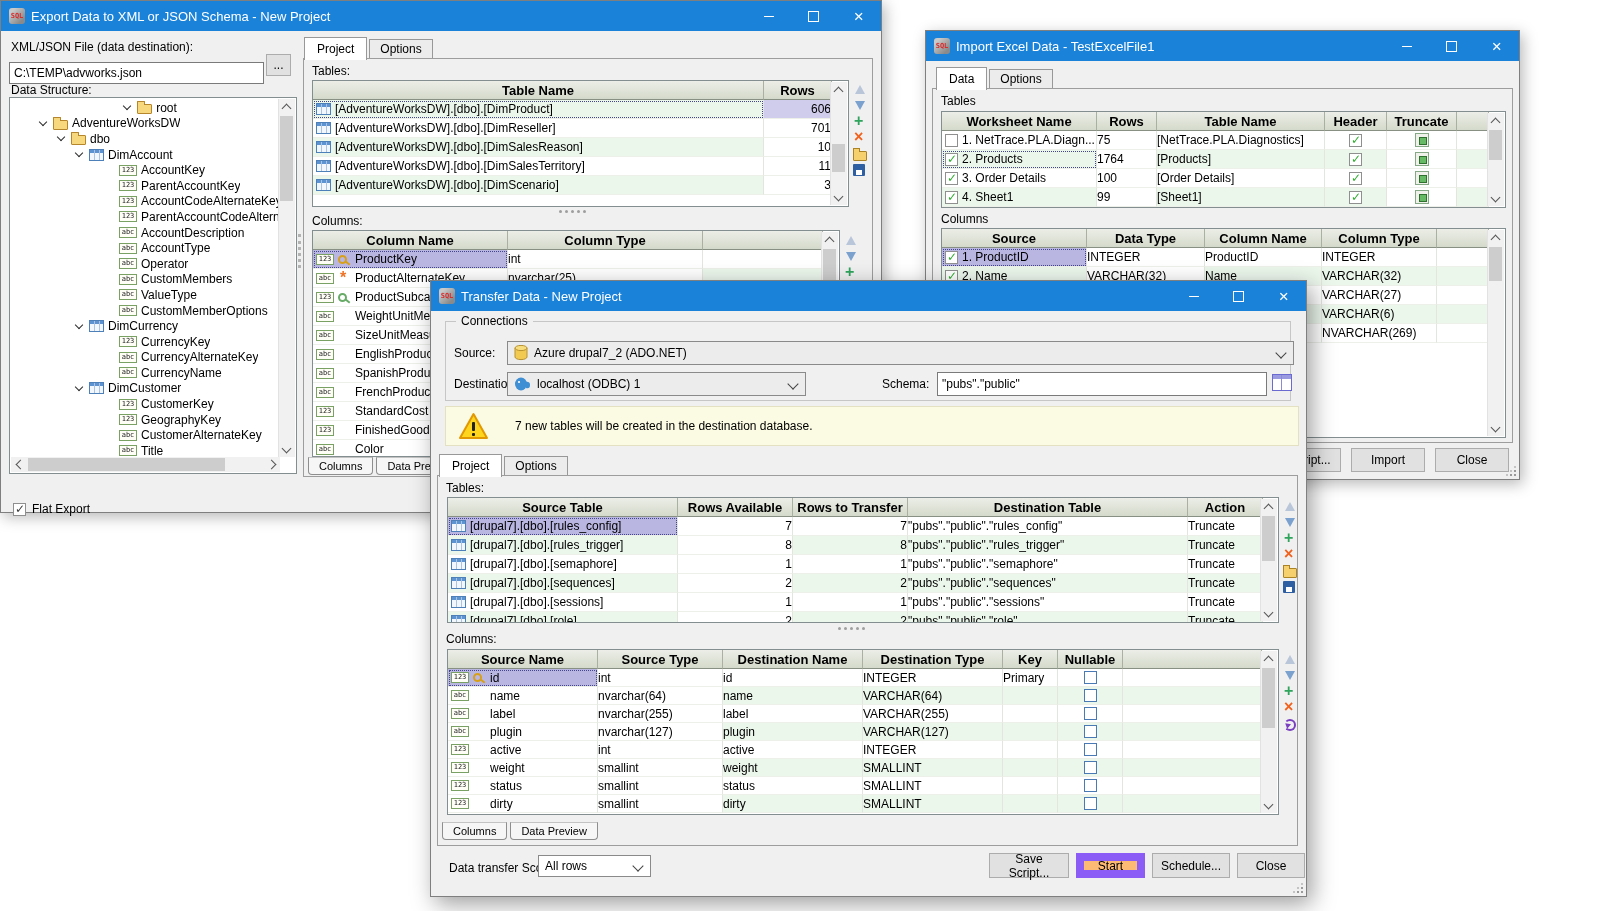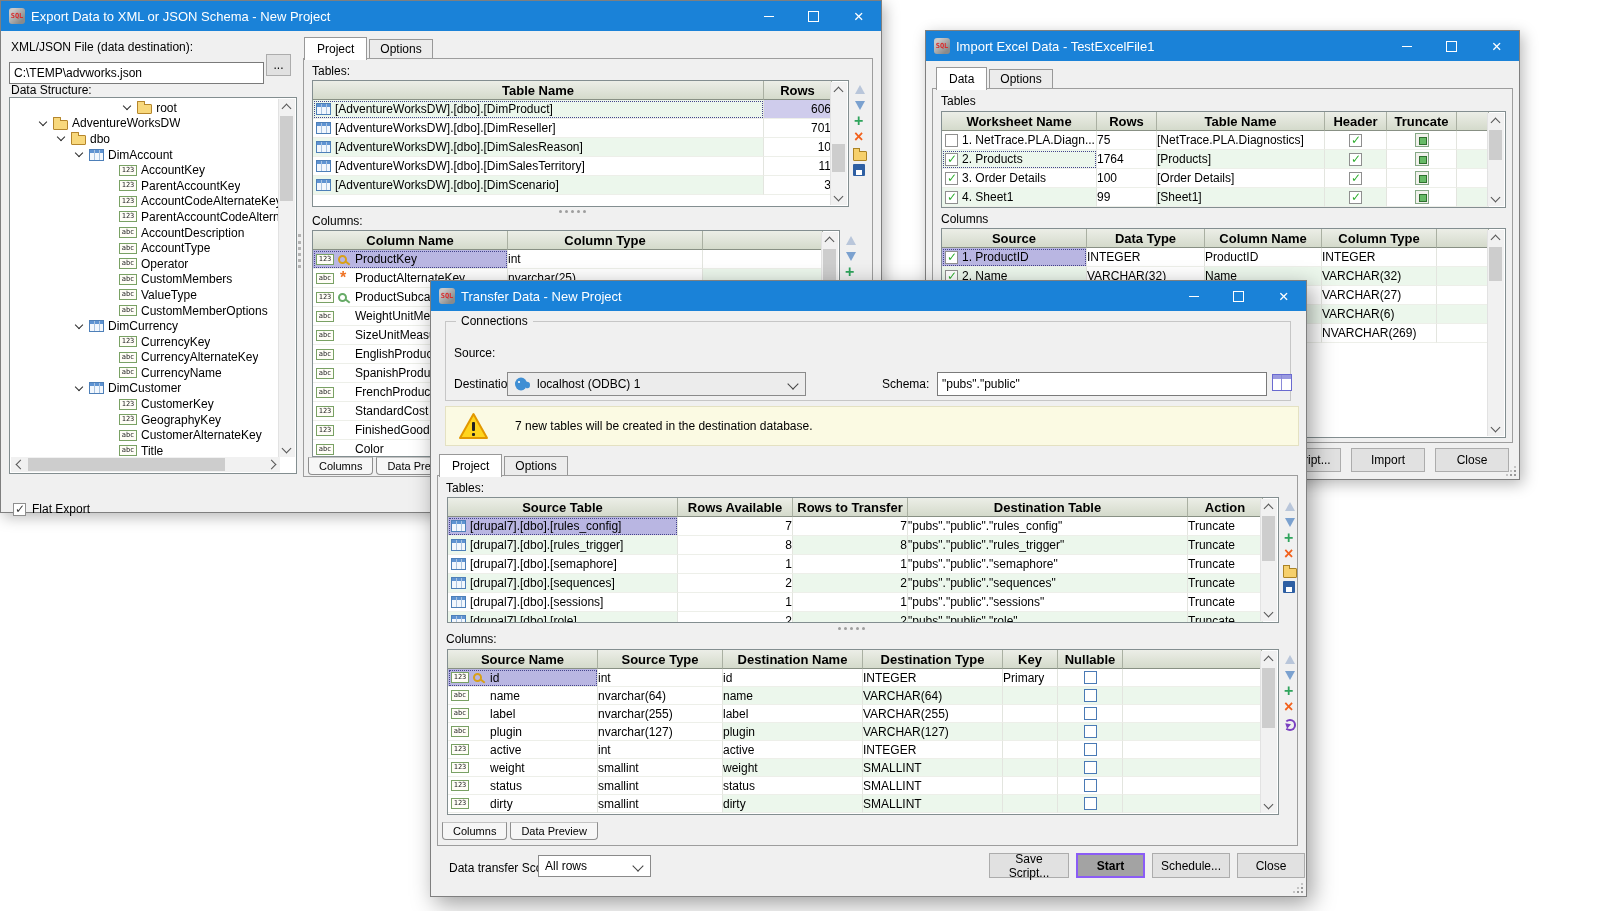--- a/index.html
+++ b/index.html
@@ -14,21 +14,21 @@
   .caps{margin-left:auto;display:flex;height:100%;}
   .cap{width:45px;height:100%;display:flex;align-items:center;justify-content:center;cursor:pointer;}
   .ic-min{width:10px;height:1px;background:#fff;display:block;}
   .ic-max{width:9px;height:9px;border:1px solid #fff;display:block;}
   .ic-close{color:#fff;font-size:17px;line-height:17px;display:block;}
   .ic-close::before{content:"\00D7";}
   
   .lbl{position:absolute;font-size:12px;white-space:nowrap;}
   .inputbox{position:absolute;border:1px solid #7a7a7a;background:#fff;font-family:"Liberation Sans",sans-serif;font-size:12px;padding:0 4px;box-sizing:border-box;}
   .btn{position:absolute;background:#e1e1e1;border:1px solid #acacac;font-family:"Liberation Sans",sans-serif;font-size:12px;display:flex;align-items:center;justify-content:center;box-sizing:border-box;cursor:pointer;}
-  .btn.primary{border:2px solid #8b5cf6;background:#a3a3a3;font-weight:bold;}
+  .btn.primary{border:8px solid #8b5cf6;background:#fdba74;}
   .tabs{position:absolute;display:flex;align-items:flex-end;}
   .tab{background:#ececec;border:1px solid #989898;border-bottom:0;padding:2px 10px 3px;font-size:12px;margin-right:2px;position:relative;cursor:pointer;}
   .tab.active{background:#fff;padding:4px 12px;margin-bottom:-1px;z-index:6;}
   .panel{position:absolute;background:#f0f0f0;border:1px solid #9d9d9d;box-sizing:border-box;}
   .groupbox{position:absolute;border:1px solid #c6c6c6;box-sizing:border-box;}
   .gb-label{position:absolute;left:10px;top:-8px;background:#f0f0f0;padding:0 5px;font-size:12px;}
   .combo{position:absolute;height:24px;background:#ececec;border:1px solid #8a8a8a;display:flex;align-items:center;gap:6px;padding:0 24px 0 6px;font-size:12px;box-sizing:border-box;cursor:pointer;white-space:nowrap;}
   .combo.white{background:#fff;}
   .cvn{position:absolute;right:8px;top:7px;width:7px;height:7px;border-right:1px solid #444;border-bottom:1px solid #444;transform:rotate(45deg);}
   .warn{position:absolute;background:#fbfae3;border:1px solid #e4e1c2;display:flex;align-items:center;gap:26px;padding-left:12px;box-sizing:border-box;font-size:12px;}
@@ -771,20 +771,28 @@
           </span>
         <span class="cap">
             <i class="ic-close"></i>
           </span>
       </span>
     </div>
 
     <div class="groupbox" style="left:14px;top:40px;width:846px;height:80px;">
       <span class="gb-label">Connections</span>
       <div class="lbl" style="left:8px;top:24px;">Source:</div>
+      <div class="combo" style="left:61px;top:19px;width:787px;">
+        <svg width="14" height="16" viewBox="0 0 14 16">
+          <path d="M1 3 v9 a6 2.6 0 0 0 12 0 v-9" fill="#f2ca52" stroke="#b8922e"></path>
+          <ellipse cx="7" cy="3" rx="6" ry="2.6" fill="#f7dd7e" stroke="#b8922e"></ellipse>
+        </svg>
+        <span>Azure drupal7_2 (ADO.NET)</span>
+        <span class="cvn"></span>
+      </div>
       <div class="lbl" style="left:8px;top:55px;">Destination:</div>
       <div class="combo" style="left:61px;top:50px;width:299px;">
         <svg width="17" height="14" viewBox="0 0 17 14">
           <ellipse cx="7" cy="7" rx="6" ry="6.5" fill="#3f8fd4"></ellipse>
           <path d="M11 5 q5 -1 5 3 q0 4 -4 3 z" fill="#3f8fd4"></path>
           <circle cx="5" cy="5" r="1.1" fill="#fff"></circle>
         </svg>
         <span>localhost (ODBC) 1</span>
         <span class="cvn"></span>
       </div>

